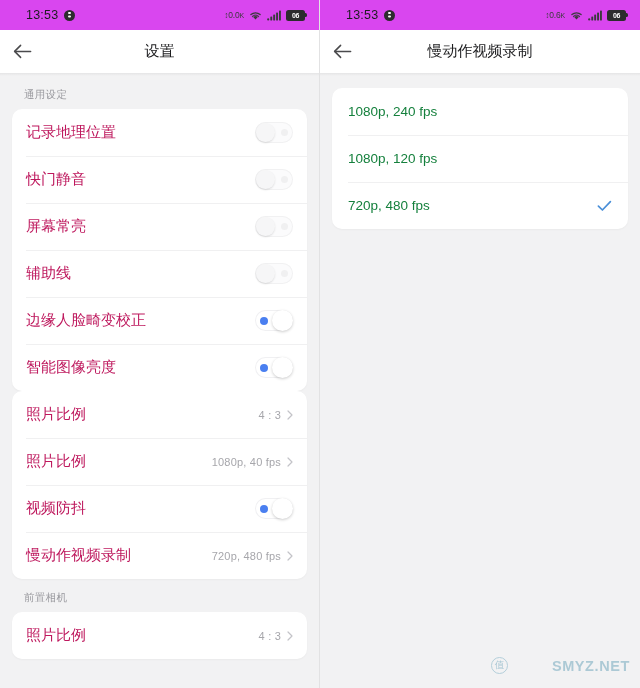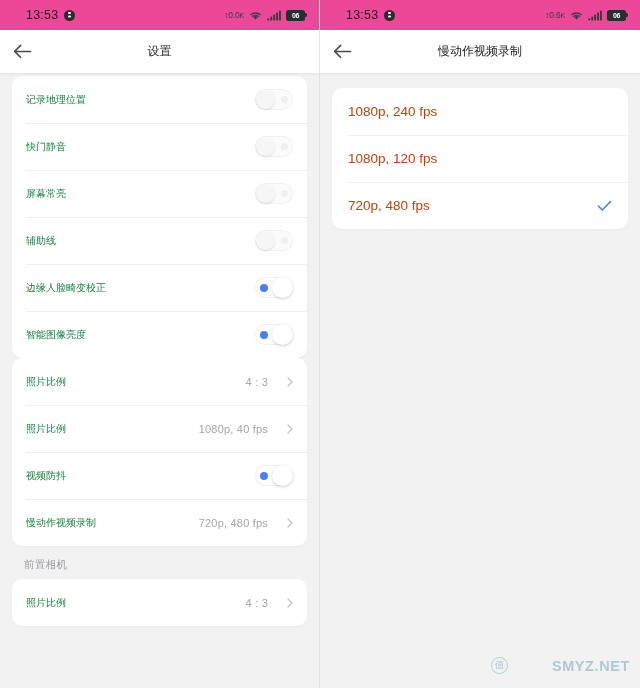--- a/index.html
+++ b/index.html
@@ -15,21 +15,21 @@
     background: #f2f2f3;
     position: relative;
     display: flex; flex-direction: column;
   }
   .screen.left { border-right: 1px solid #e2e2e3; }
   .screen.right { background: #f2f2f3; }
 
   
   .statusbar {
     height: 30px; flex: 0 0 30px;
-    background: #ec4899;
+    background: #d946ef;
     display: flex; align-items: center;
     padding: 0 14px 0 26px;
     font-size: 12.5px; color: #1c1c1e;
   }
   .sb-time { font-weight: 500; letter-spacing: .2px; }
   .sb-dot-icon {
     width: 11px; height: 11px; border-radius: 50%;
     background: #2c2c2e; margin-left: 6px;
     position: relative; flex: 0 0 11px;
   }
@@ -64,21 +64,21 @@
     display: flex; align-items: center;
     position: relative;
   }
   .back-btn {
     width: 44px; height: 43px; display:flex; align-items:center; justify-content:center;
     cursor: pointer;
   }
   .back-btn svg { display:block; }
   .title {
     position: absolute; left: 0; right: 0; text-align: center;
-    font-size: 12px; color: #1c1c1e; font-weight: 400;
+    font-size: 15px; color: #1c1c1e; font-weight: 400;
     pointer-events: none;
   }
   .tb-shadow{
     height: 3px; flex: 0 0 3px;
     background: linear-gradient(to bottom, rgba(0,0,0,.055), rgba(0,0,0,0));
   }
 
   
   .body {
     flex: 1 1 auto; overflow: hidden;
@@ -96,22 +96,22 @@
   }
   .row {
     height: 47px; display: flex; align-items: center;
     padding: 0 14px; position: relative;
     cursor: pointer;
   }
   .row + .row::before{
     content:""; position:absolute; left:14px; right:0; top:0;
     height:1px; background:#f0f0f1;
   }
-  .row-label { font-size: 10px; color: #15803d; }
-  .row-right { margin-left:auto; display:flex; align-items:center; gap:19px;text-align:right;}
+  .row-label { font-size: 15px; color: #be185d; }
+  .row-right { margin-left:auto; display:flex; align-items:center; gap:6px;text-align:right;}
   .row-value { font-size: 11px; color: #a6a6ab; letter-spacing:.2px;}
   .chev { width:6px; height:10px; flex:0 0 6px; }
 
   
   .toggle {
     width: 38px; height: 21px; border-radius: 11px;
     position: relative; flex: 0 0 38px;
     cursor: pointer;
   }
   .toggle.off { background: #fbfbfc; box-shadow: inset 0 0 0 1px #f1f1f2; }
@@ -139,21 +139,21 @@
   
   .opt-card { margin-top: 12px; }
   .opt-row {
     height: 47px; display:flex; align-items:center;
     padding: 0 16px; position: relative; cursor: pointer;
   }
   .opt-row + .opt-row::before{
     content:""; position:absolute; left:16px; right:0; top:0;
     height:1px; background:#f0f0f1;
   }
-  .opt-label { font-size: 13.5px; color: #c2410c; }
+  .opt-label { font-size: 13.5px; color: #15803d; }
   .check { margin-left:auto; width:15px; height:12px;}
 
   
   .watermark {
     position:absolute; right:10px; bottom:14px;
     display:flex; align-items:center; gap:4px;
     opacity:.55;
   }
   .wm-logo{
     width:17px; height:17px; border-radius:50%;
@@ -206,20 +206,21 @@
           <path d="M7.6 1.4 1.6 7.4l6 6" stroke="#4a4a4c" stroke-width="1.5" fill="none" stroke-linecap="round" stroke-linejoin="round"></path>
           <path d="M1.9 7.4H17.6" stroke="#4a4a4c" stroke-width="1.5" fill="none" stroke-linecap="round"></path>
         </svg>
       </div>
       <div class="title">设置</div>
     </div>
     <div class="tb-shadow"></div>
 
     <div class="body">
 
+      <div class="sec-header">通用设定</div>
       <div class="card">
         <div class="row">
           <span class="row-label">记录地理位置</span>
           <span class="row-right">
             <span class="toggle off">
                 <span class="knob"></span>
                 <span class="trackdot"></span>
               </span>
           </span>
         </div>

